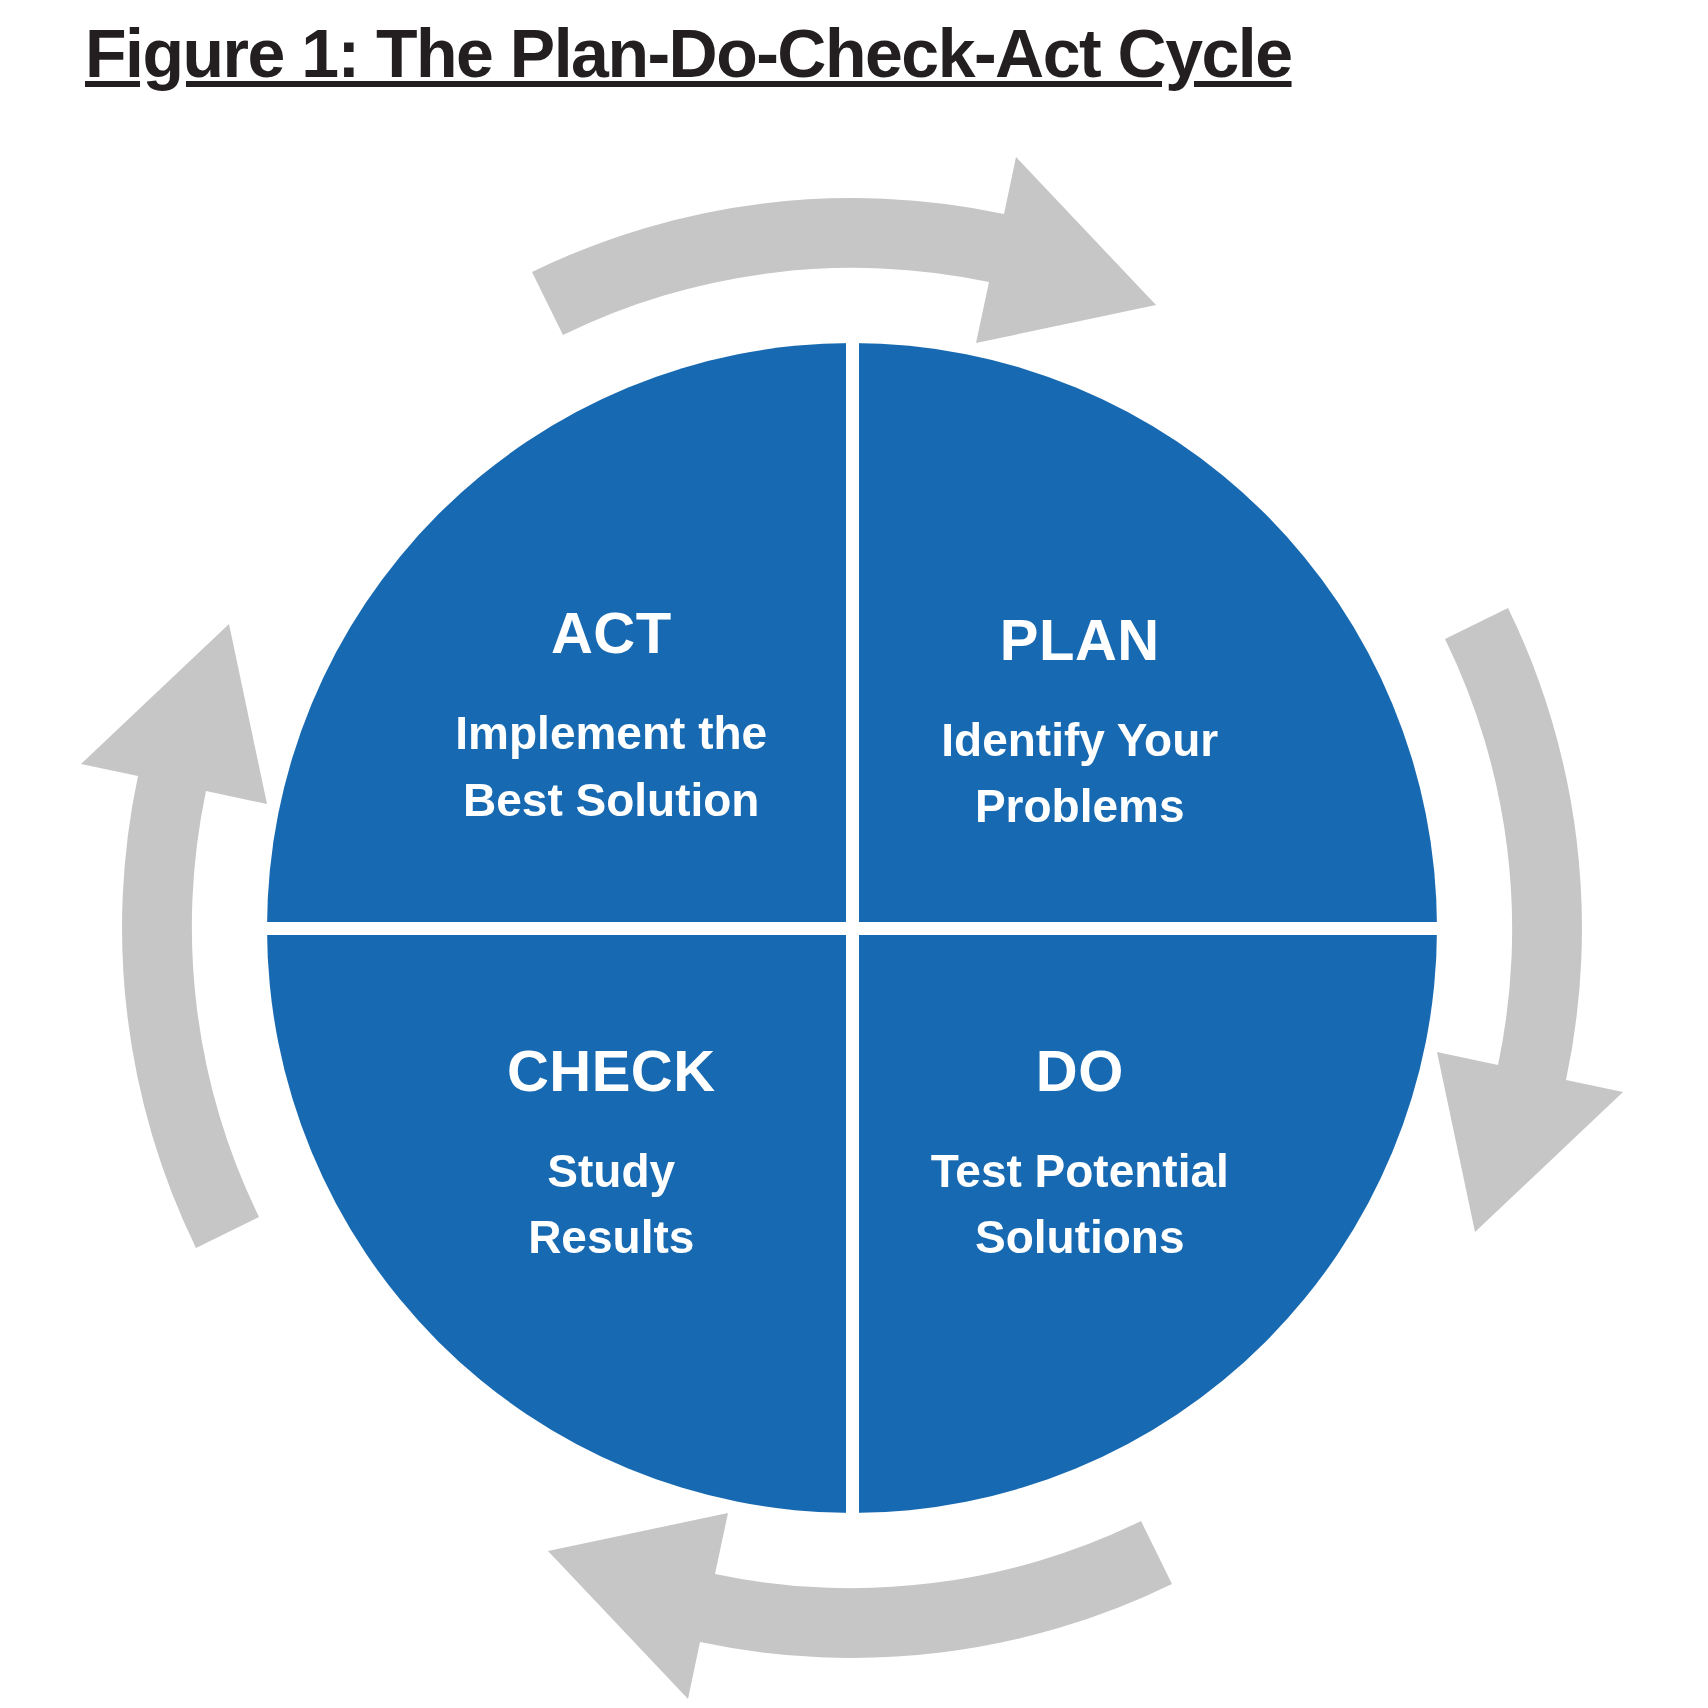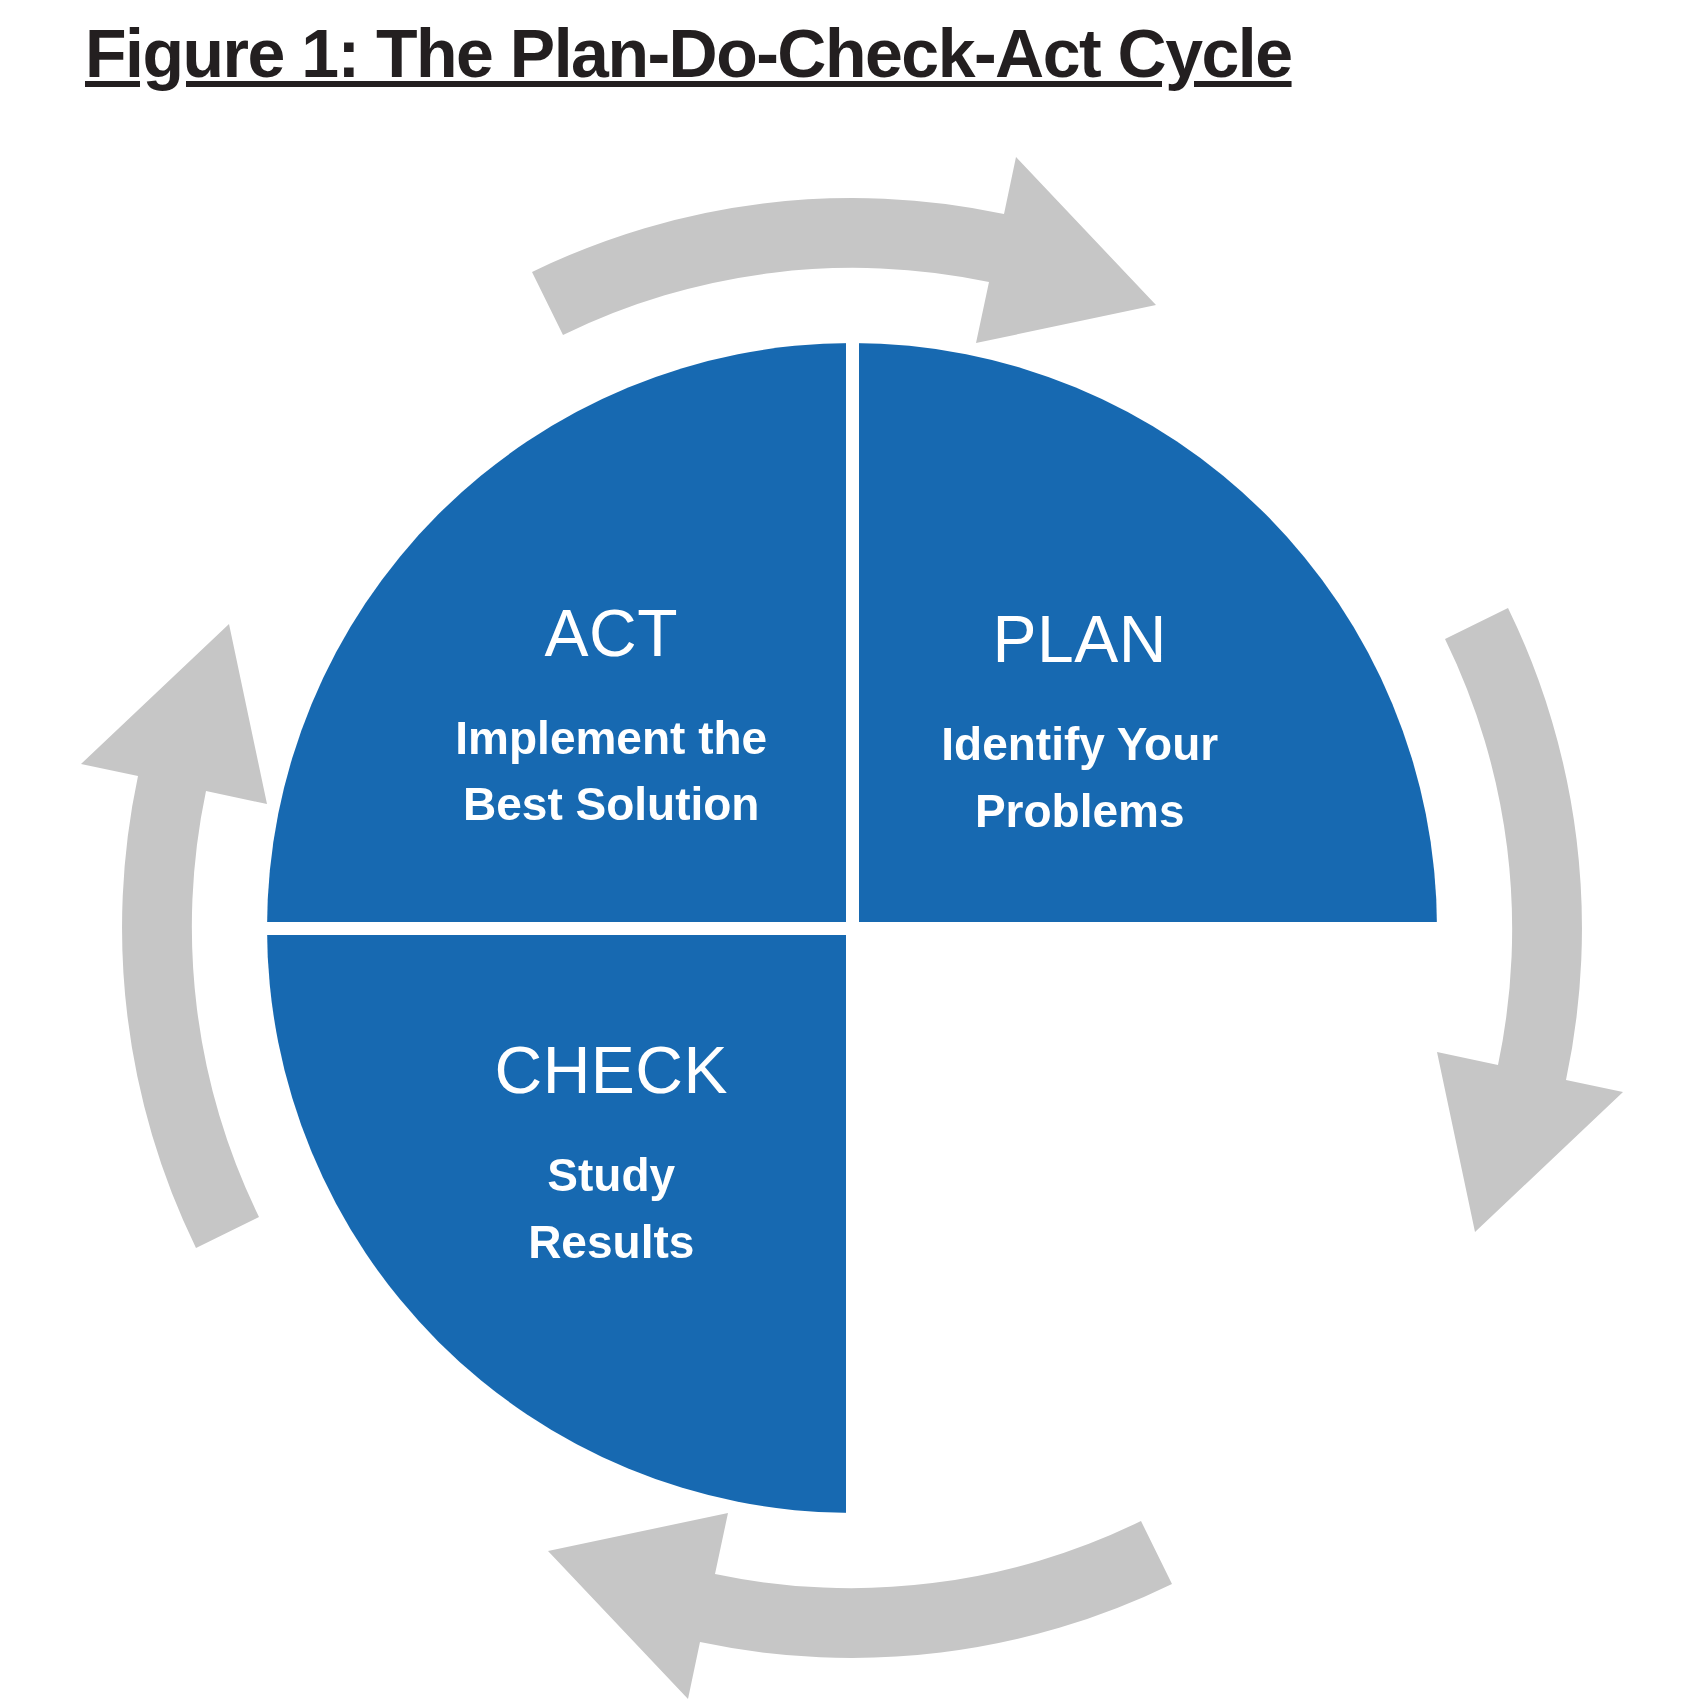--- a/index.html
+++ b/index.html
@@ -54,22 +54,22 @@
     background: var(--quadrant-blue, #1769b1);
     display: flex;
     align-items: center;
     justify-content: center;
   }
   .quadrant-content {
     text-align: center;
     color: #ffffff;
   }
   .quadrant-label {
-    font-size: 66px;
-    font-weight: normal;
+    font-size: 58px;
+    font-weight: bold;
     letter-spacing: 0.5px;
     margin-bottom: 34px;
   }
   .quadrant-description {
     font-size: 46px;
     font-weight: bold;
     line-height: 1.45;
     margin: 0 auto;
   }
   
@@ -114,15 +114,21 @@
       </div>
     </div>
 
     <div class="quadrant quadrant--check">
       <div class="quadrant-content">
         <div class="quadrant-label">CHECK</div>
         <div class="quadrant-description">Study Results</div>
       </div>
     </div>
 
+    <div class="quadrant quadrant--do">
+      <div class="quadrant-content">
+        <div class="quadrant-label">DO</div>
+        <div class="quadrant-description">Test Potential Solutions</div>
+      </div>
+    </div>
 
   </div>
 </div>
 
 </body></html>

